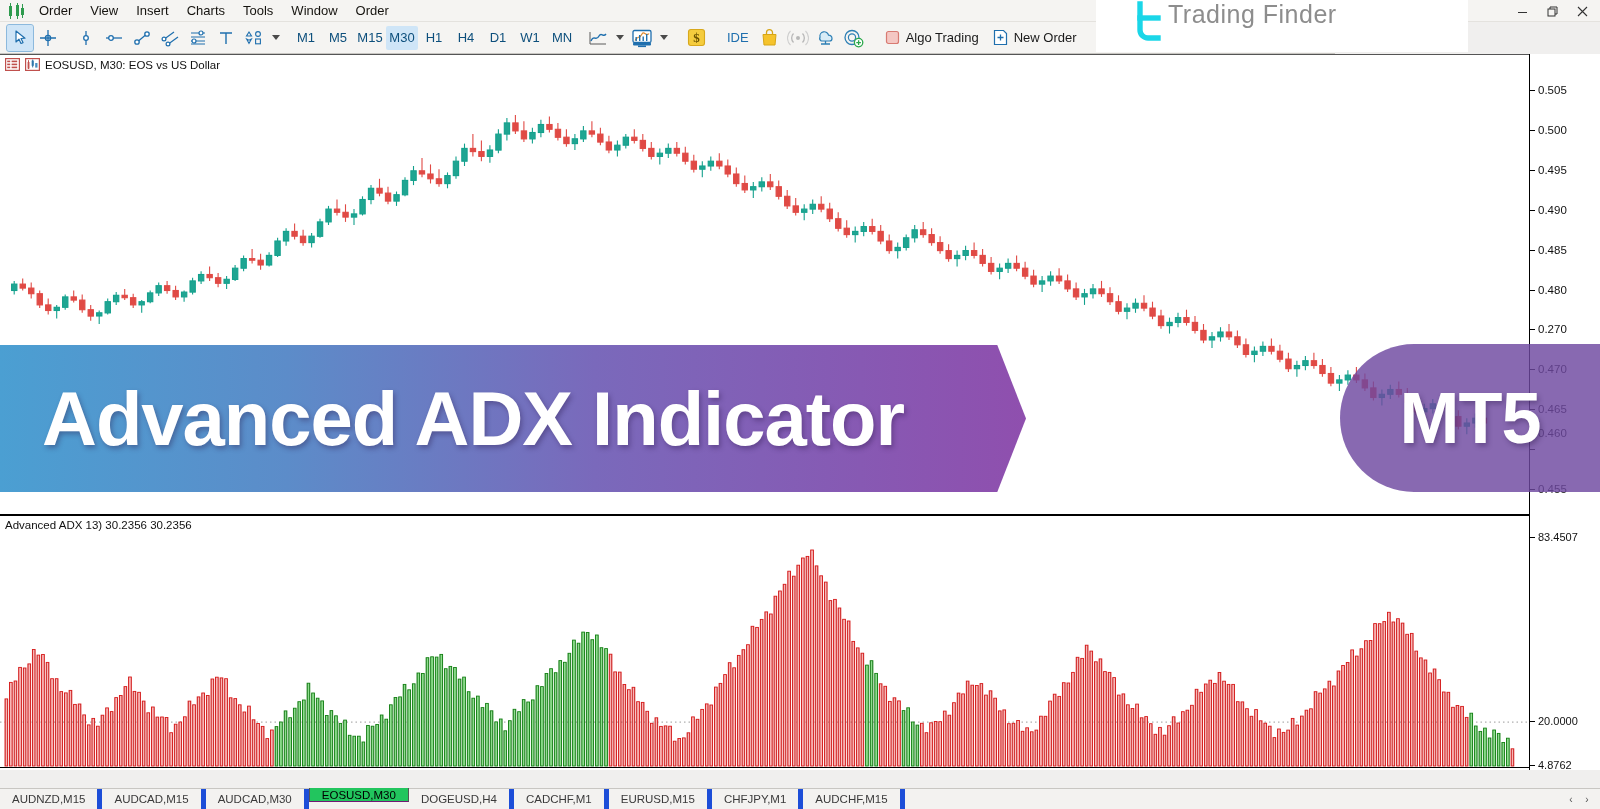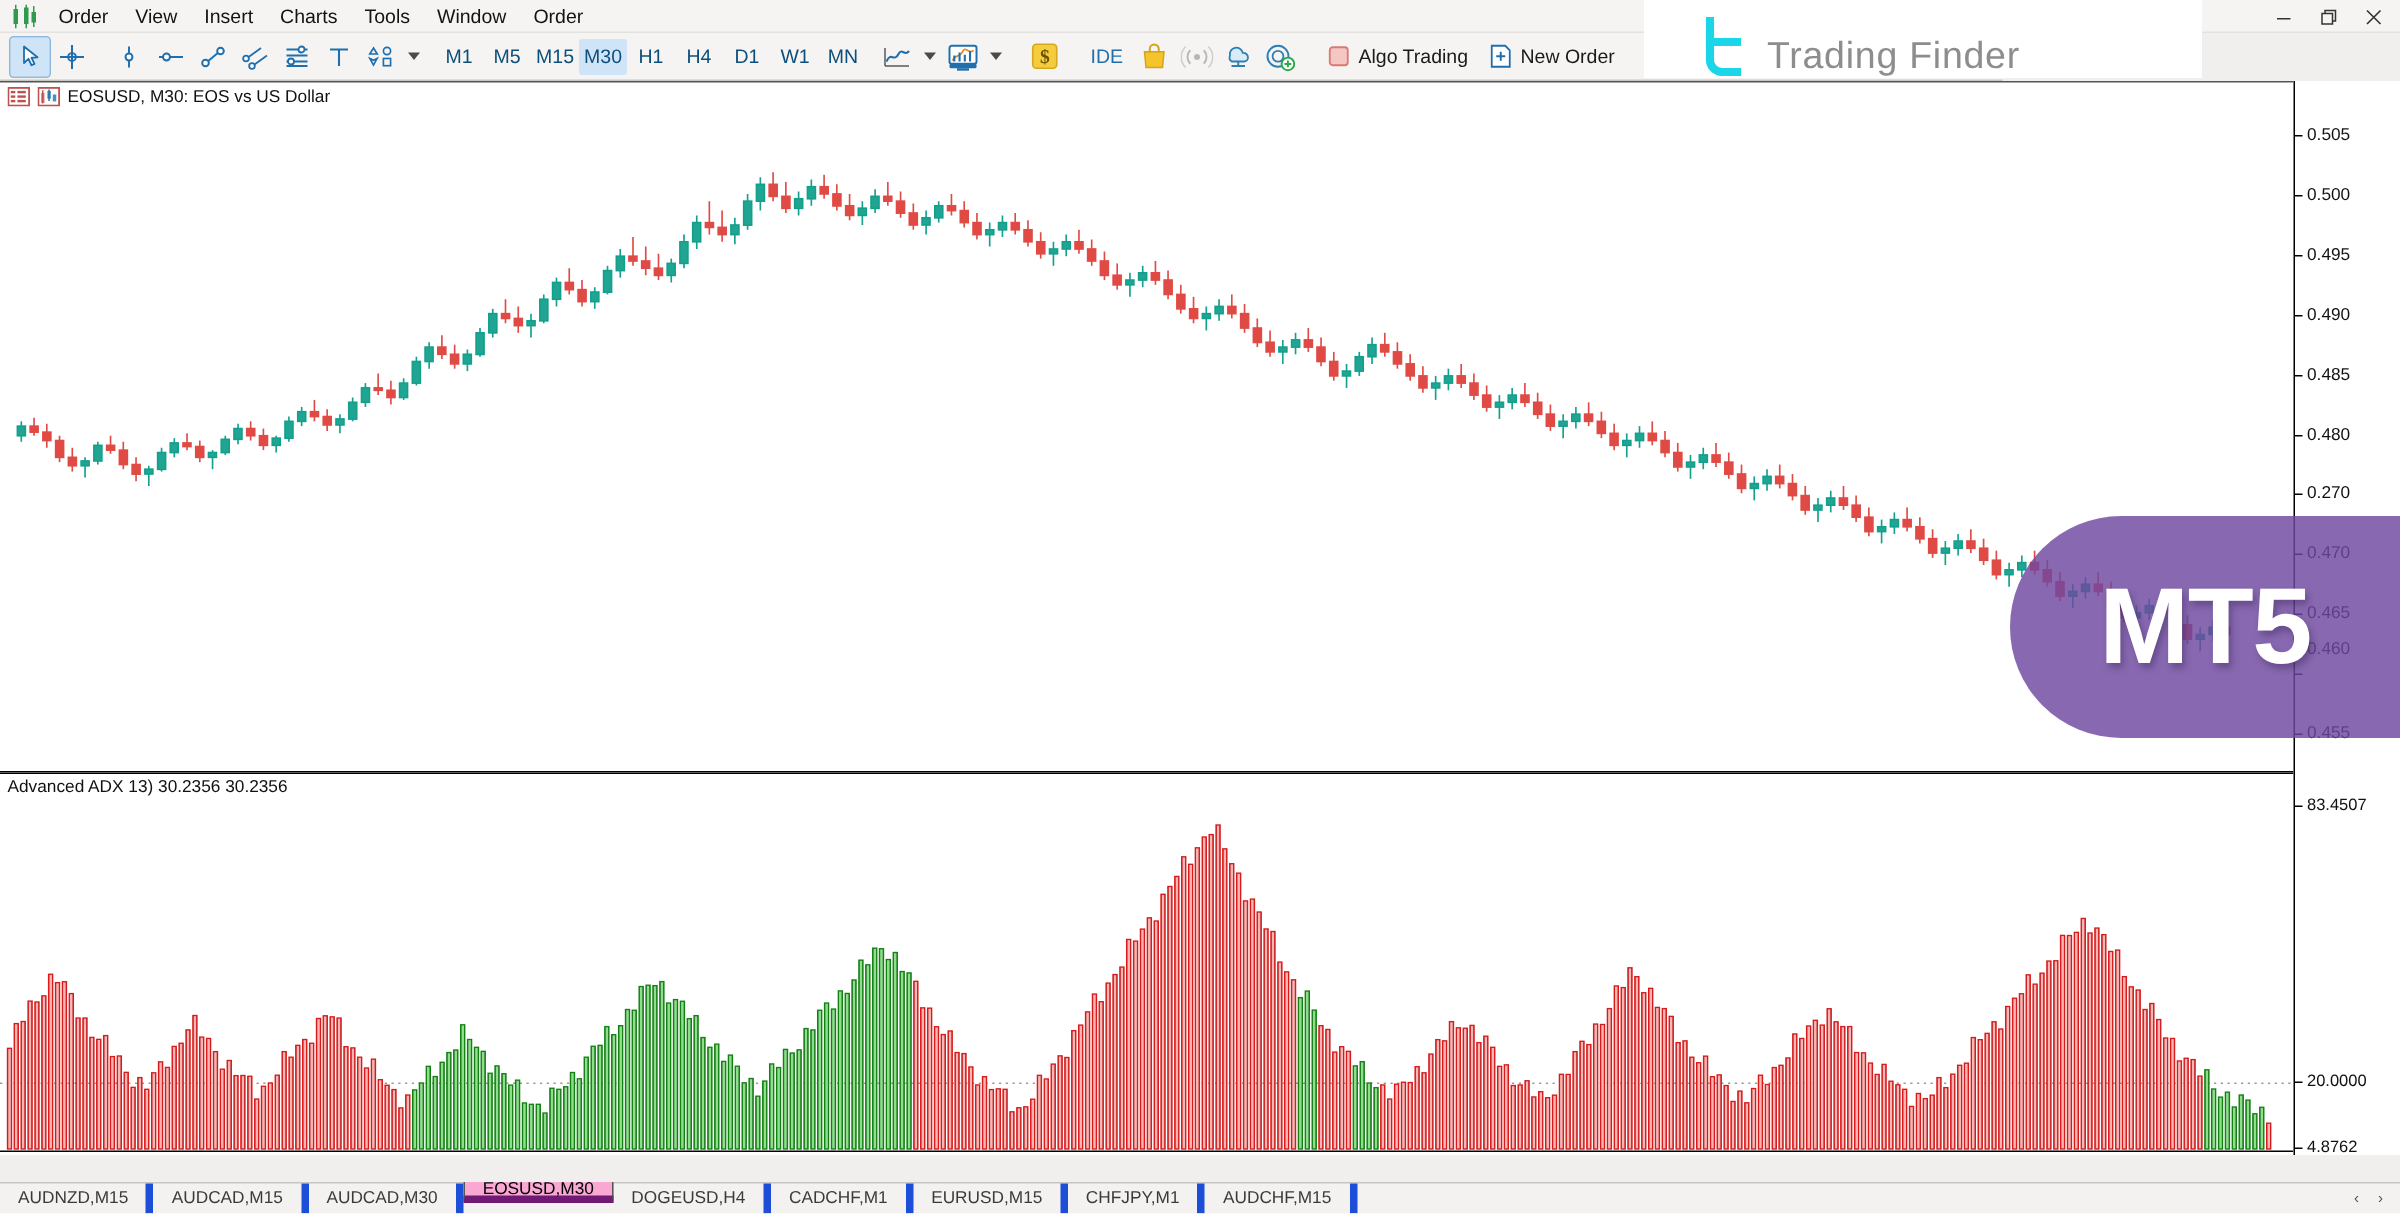--- a/index.html
+++ b/index.html
@@ -53,21 +53,21 @@
   .tb-text {
     display:flex; align-items:center; gap:6px; height:26px; padding:0 7px;
     font-size:13px; color:#1a1a1a; border-radius:2px; cursor:default; white-space:nowrap;
   }
   .caret { width:0;height:0;border-left:4px solid transparent;border-right:4px solid transparent;
      border-top:5px solid #4a4a4a; margin-left:3px; }
 
   
   .watermark {
     position:absolute; left:1096px; top:0px; width:372px; height:52px;
-    background:#ffffff; display:flex; align-items:flex-end; gap:10px; padding-left:28px;
+    background:#ffffff; display:flex; align-items:flex-start; gap:0; padding-left:28px;
     z-index:40; pointer-events:none;
   }
   .wm-text { font-size:25px; color:#8d8d8d; font-family:"Liberation Sans", sans-serif; letter-spacing:0.5px;}
 
   
   .chart-area {
     position:absolute; left:0; top:54px; width:1600px; height:716px;
     background:#ffffff;
   }
   .pane {
@@ -123,22 +123,22 @@
     position:absolute; left:0; top:788px; width:1600px; height:21px;
     background:#f3f2f0; border-top:1px solid #c8c6c2;
     display:flex; align-items:stretch;
   }
   .tab {
     display:flex; align-items:center; padding:0 12px; font-size:11.5px;
     color:#3a3a3a; font-family:"Liberation Sans", sans-serif;
     border-right:5px solid #1d4ed8; cursor:default; white-space:nowrap;
   }
   .tab.active {
-    background:#f9a8d4; color:#000; font-weight:normal;
-    border:1px solid #555; border-bottom:5px solid #701a75; border-top:none;
+    background:#22c55e; color:#000; font-weight:normal;
+    border:1px solid #555; border-bottom:1px solid #701a75; border-top:none;
     margin-top:-1px; height:14px;
   }
   .tab-nav { margin-left:auto; display:flex; align-items:center; gap:2px; padding-right:6px; }
   .tab-arrow { width:14px; height:16px; display:flex; align-items:center; justify-content:center;
      font-size:10px; color:#555; cursor:default; }
 
   svg { display:block; }
 </style>
 </head>
 <body>
@@ -1594,20 +1594,23 @@
           <div class="axis-label" style="top: 483px; font-size: 11px;">83.4507</div>
           <div class="axis-tick" style="top: 667.115px;"></div>
           <div class="axis-label" style="top: 667.115px; font-size: 11px;">20.0000</div>
           <div class="axis-tick" style="top: 711px;"></div>
           <div class="axis-label" style="top: 711px; font-size: 11px;">4.8762</div>
         </div>
     </div>
 
   </div>
 
+  <div class="banner">
+    <span class="banner-text">Advanced ADX Indicator</span>
+  </div>
   <div class="badge">
     <span class="badge-text">MT5</span>
   </div>
 
   <div class="tabbar">
     <div class="tab">AUDNZD,M15</div>
     <div class="tab">AUDCAD,M15</div>
     <div class="tab">AUDCAD,M30</div>
     <div class="tab active">EOSUSD,M30</div>
     <div class="tab">DOGEUSD,H4</div>

